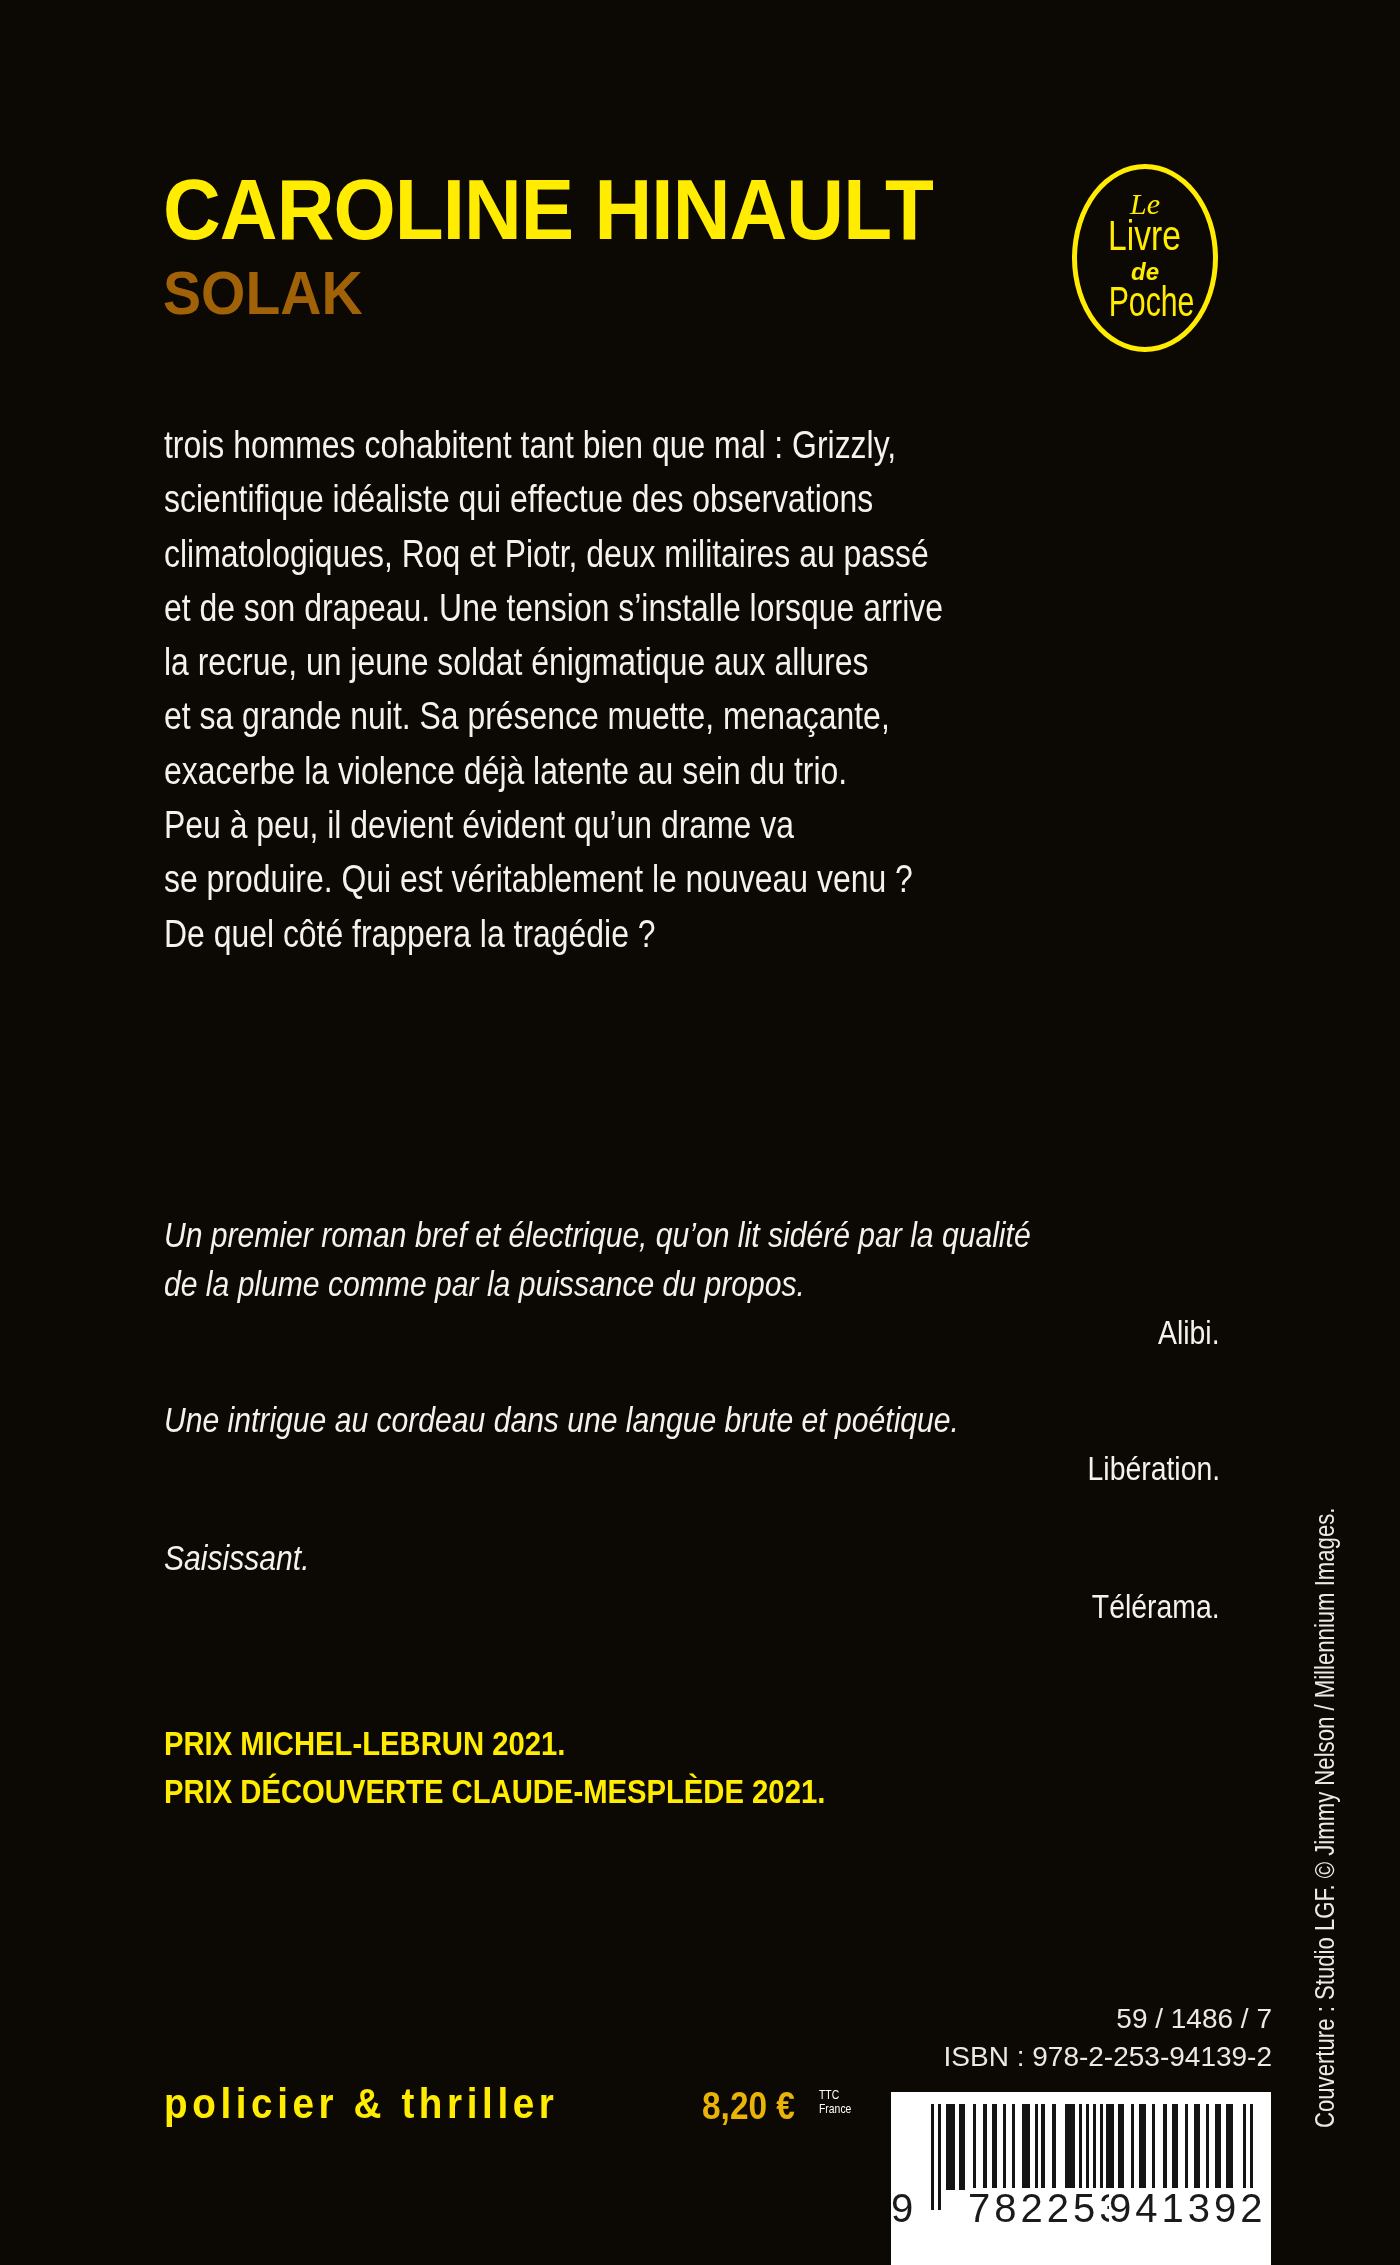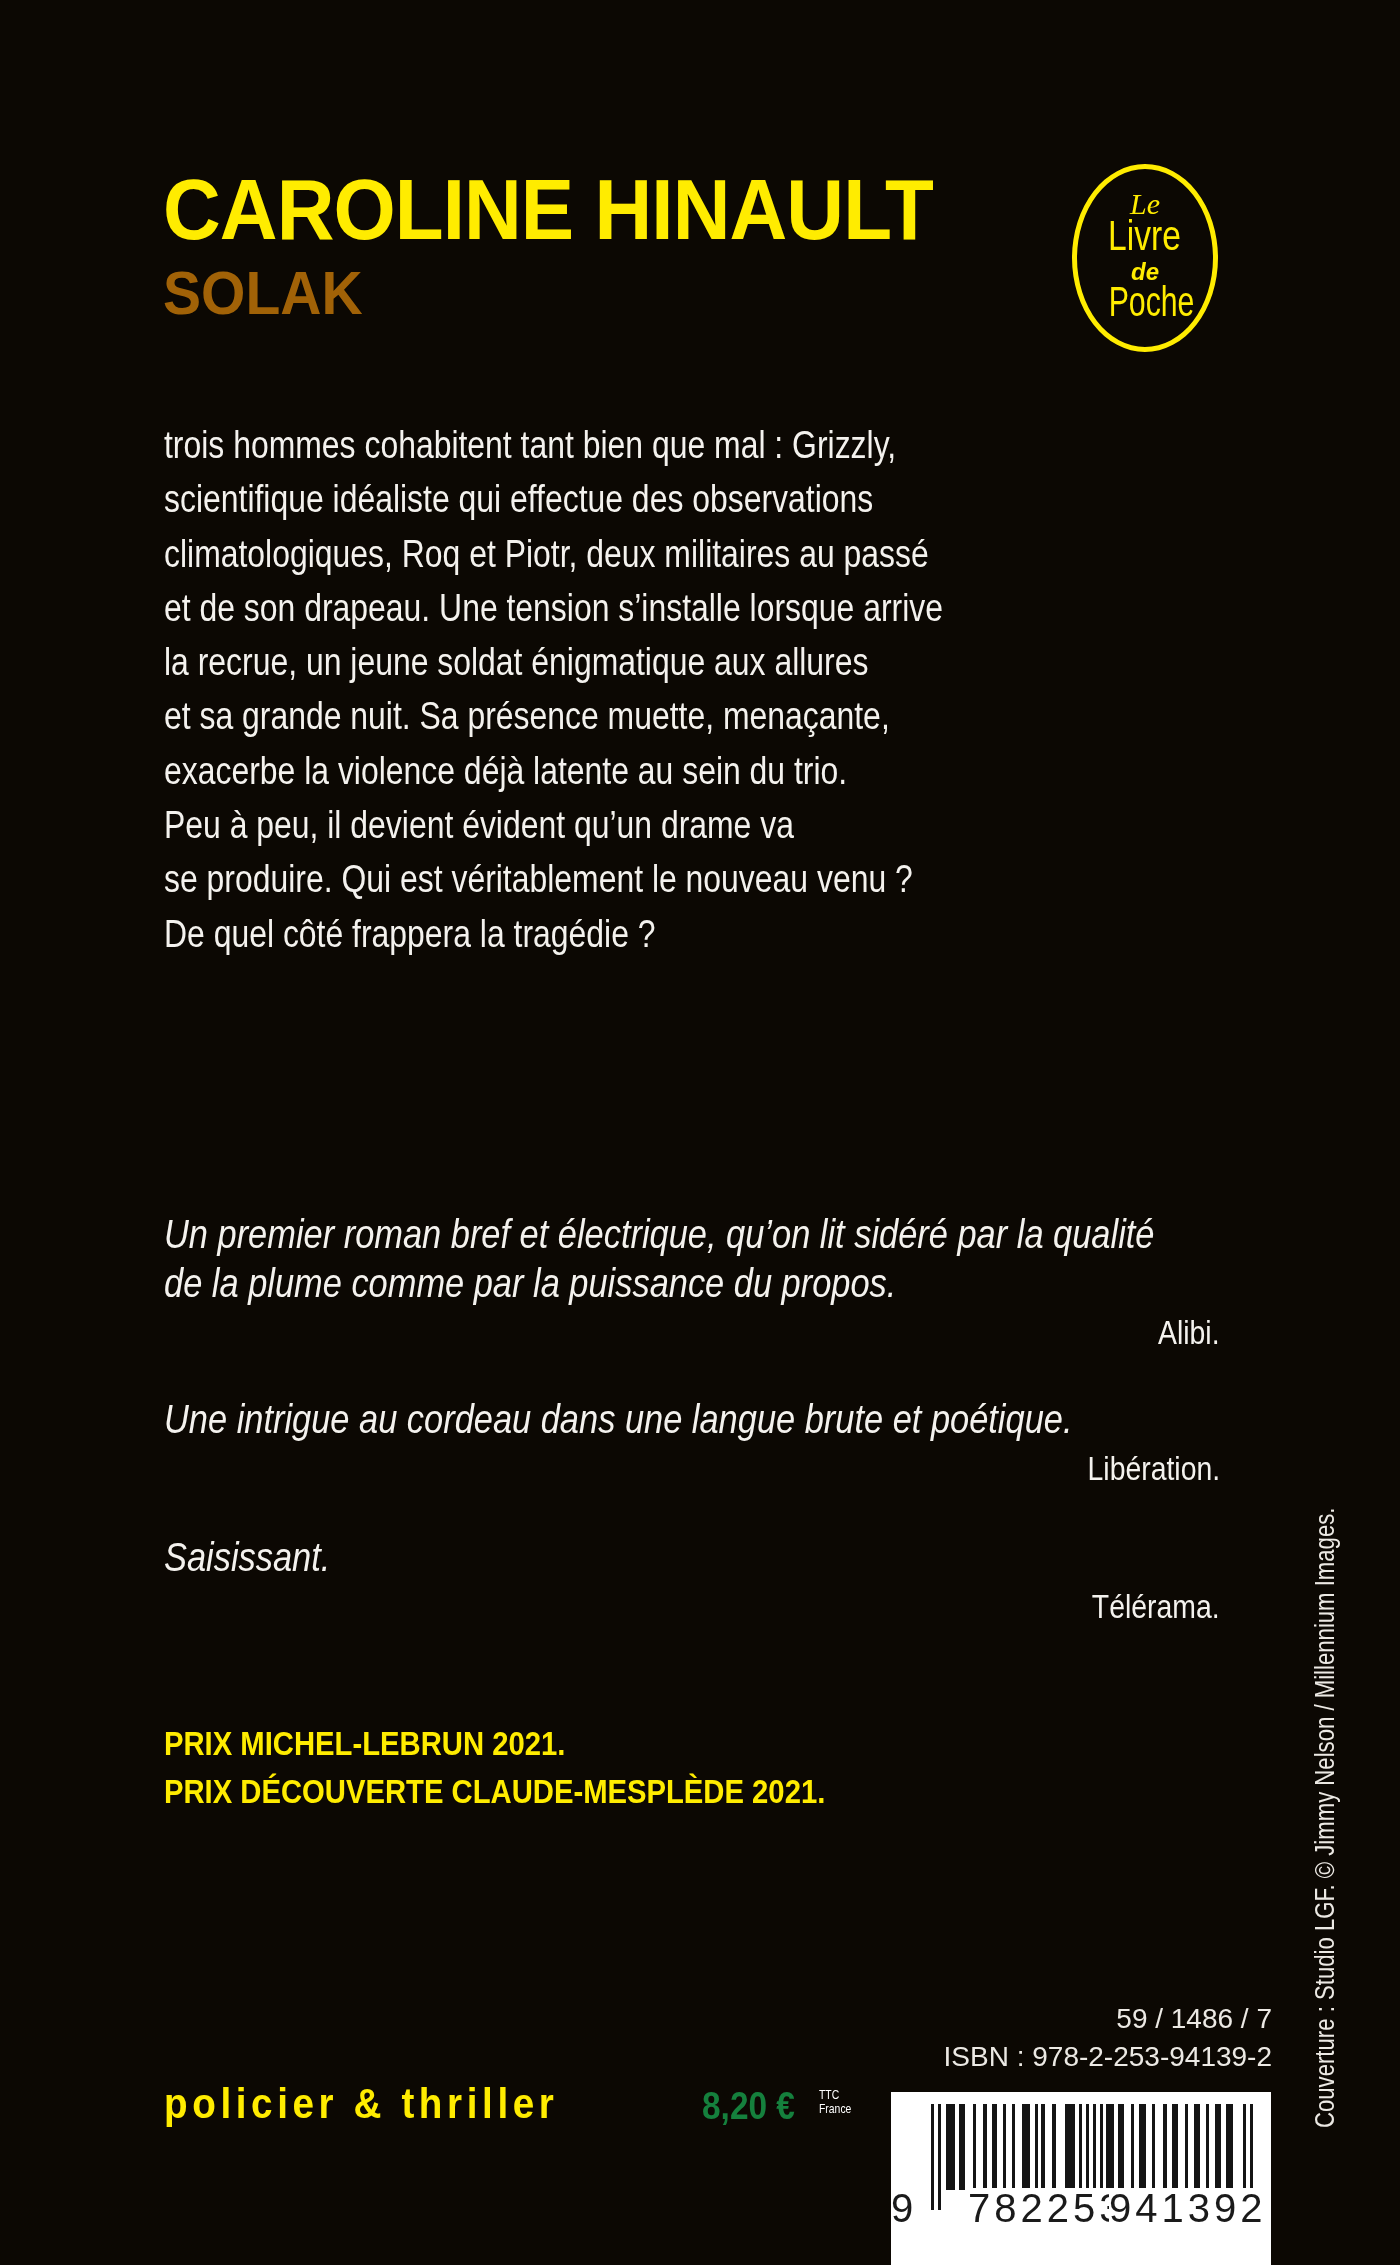--- a/index.html
+++ b/index.html
@@ -39,21 +39,21 @@
   #logo .l-poche { position:absolute; left:14px; right:0; top:112px; font-size:42px; line-height:1; }
   #logo .l-poche span{ display:inline-block; transform:scaleX(0.72); }
 
   #synopsis { left:164px; top:418px; width:1130px; }
   #synopsis .line {
     height:54.3px; font-size:38px; line-height:54px;
   }
   #synopsis .line .cond { transform:scaleX(0.84); }
 
   .quote { left:164px; width:1056px; }
-  .quote .q { font-size:40px; font-style:italic; line-height:49px; height:49px; }
+  .quote .q { font-size:35px; font-style:italic; line-height:49px; height:49px; }
   .quote .q .cond { transform:scaleX(0.86); }
   .quote .src { text-align:right; font-size:33px; line-height:49px; height:49px; }
   .quote .src .cond-r { transform:scaleX(0.86); }
 
   #prizes { left:164px; top:1719px; color:#ffec00; font-weight:700; font-size:34px; }
   #prizes .p { line-height:48px; height:48px; }
   #prizes .p .cond { transform:scaleX(0.86); }
 
   #credit {
     left:1310px; top:2128px;
@@ -61,21 +61,21 @@
     font-size:27px; white-space:nowrap; color:#ece9e4;
   }
   #credit .cond { transform:scaleX(0.82); }
 
   #codes { right:128px; top:2000px; text-align:right; font-size:28px; color:#ece9e4; }
   #codes div { line-height:38px; height:38px; }
 
   #genre { left:164px; top:2083px; font-size:42px; font-weight:700; color:#ffec00; letter-spacing:5px; line-height:1; }
   #genre .cond { transform:scaleX(0.92); }
 
-  #price { left:702px; top:2087px; font-size:38px; font-weight:700; color:#15803d; line-height:1; }
+  #price { left:702px; top:2087px; font-size:38px; font-weight:700; color:#eab308; line-height:1; }
   #price .cond { transform:scaleX(0.88); }
   #price-note { left:819px; top:2088px; font-size:13px; color:#ffffff; line-height:14px; }
   #price-note .cond { transform:scaleX(0.8); }
 
   #barcode {
     left:891px; top:2092px; width:380px; height:173px;
     background:#ffffff;
   }
   #bars { position:absolute; left:0; top:0; width:380px; height:118px; }
   #barcode-digits { position:absolute; left:0; top:96px; width:380px; height:40px; font-size:40px; color:#1a1a1a; line-height:40px; }

